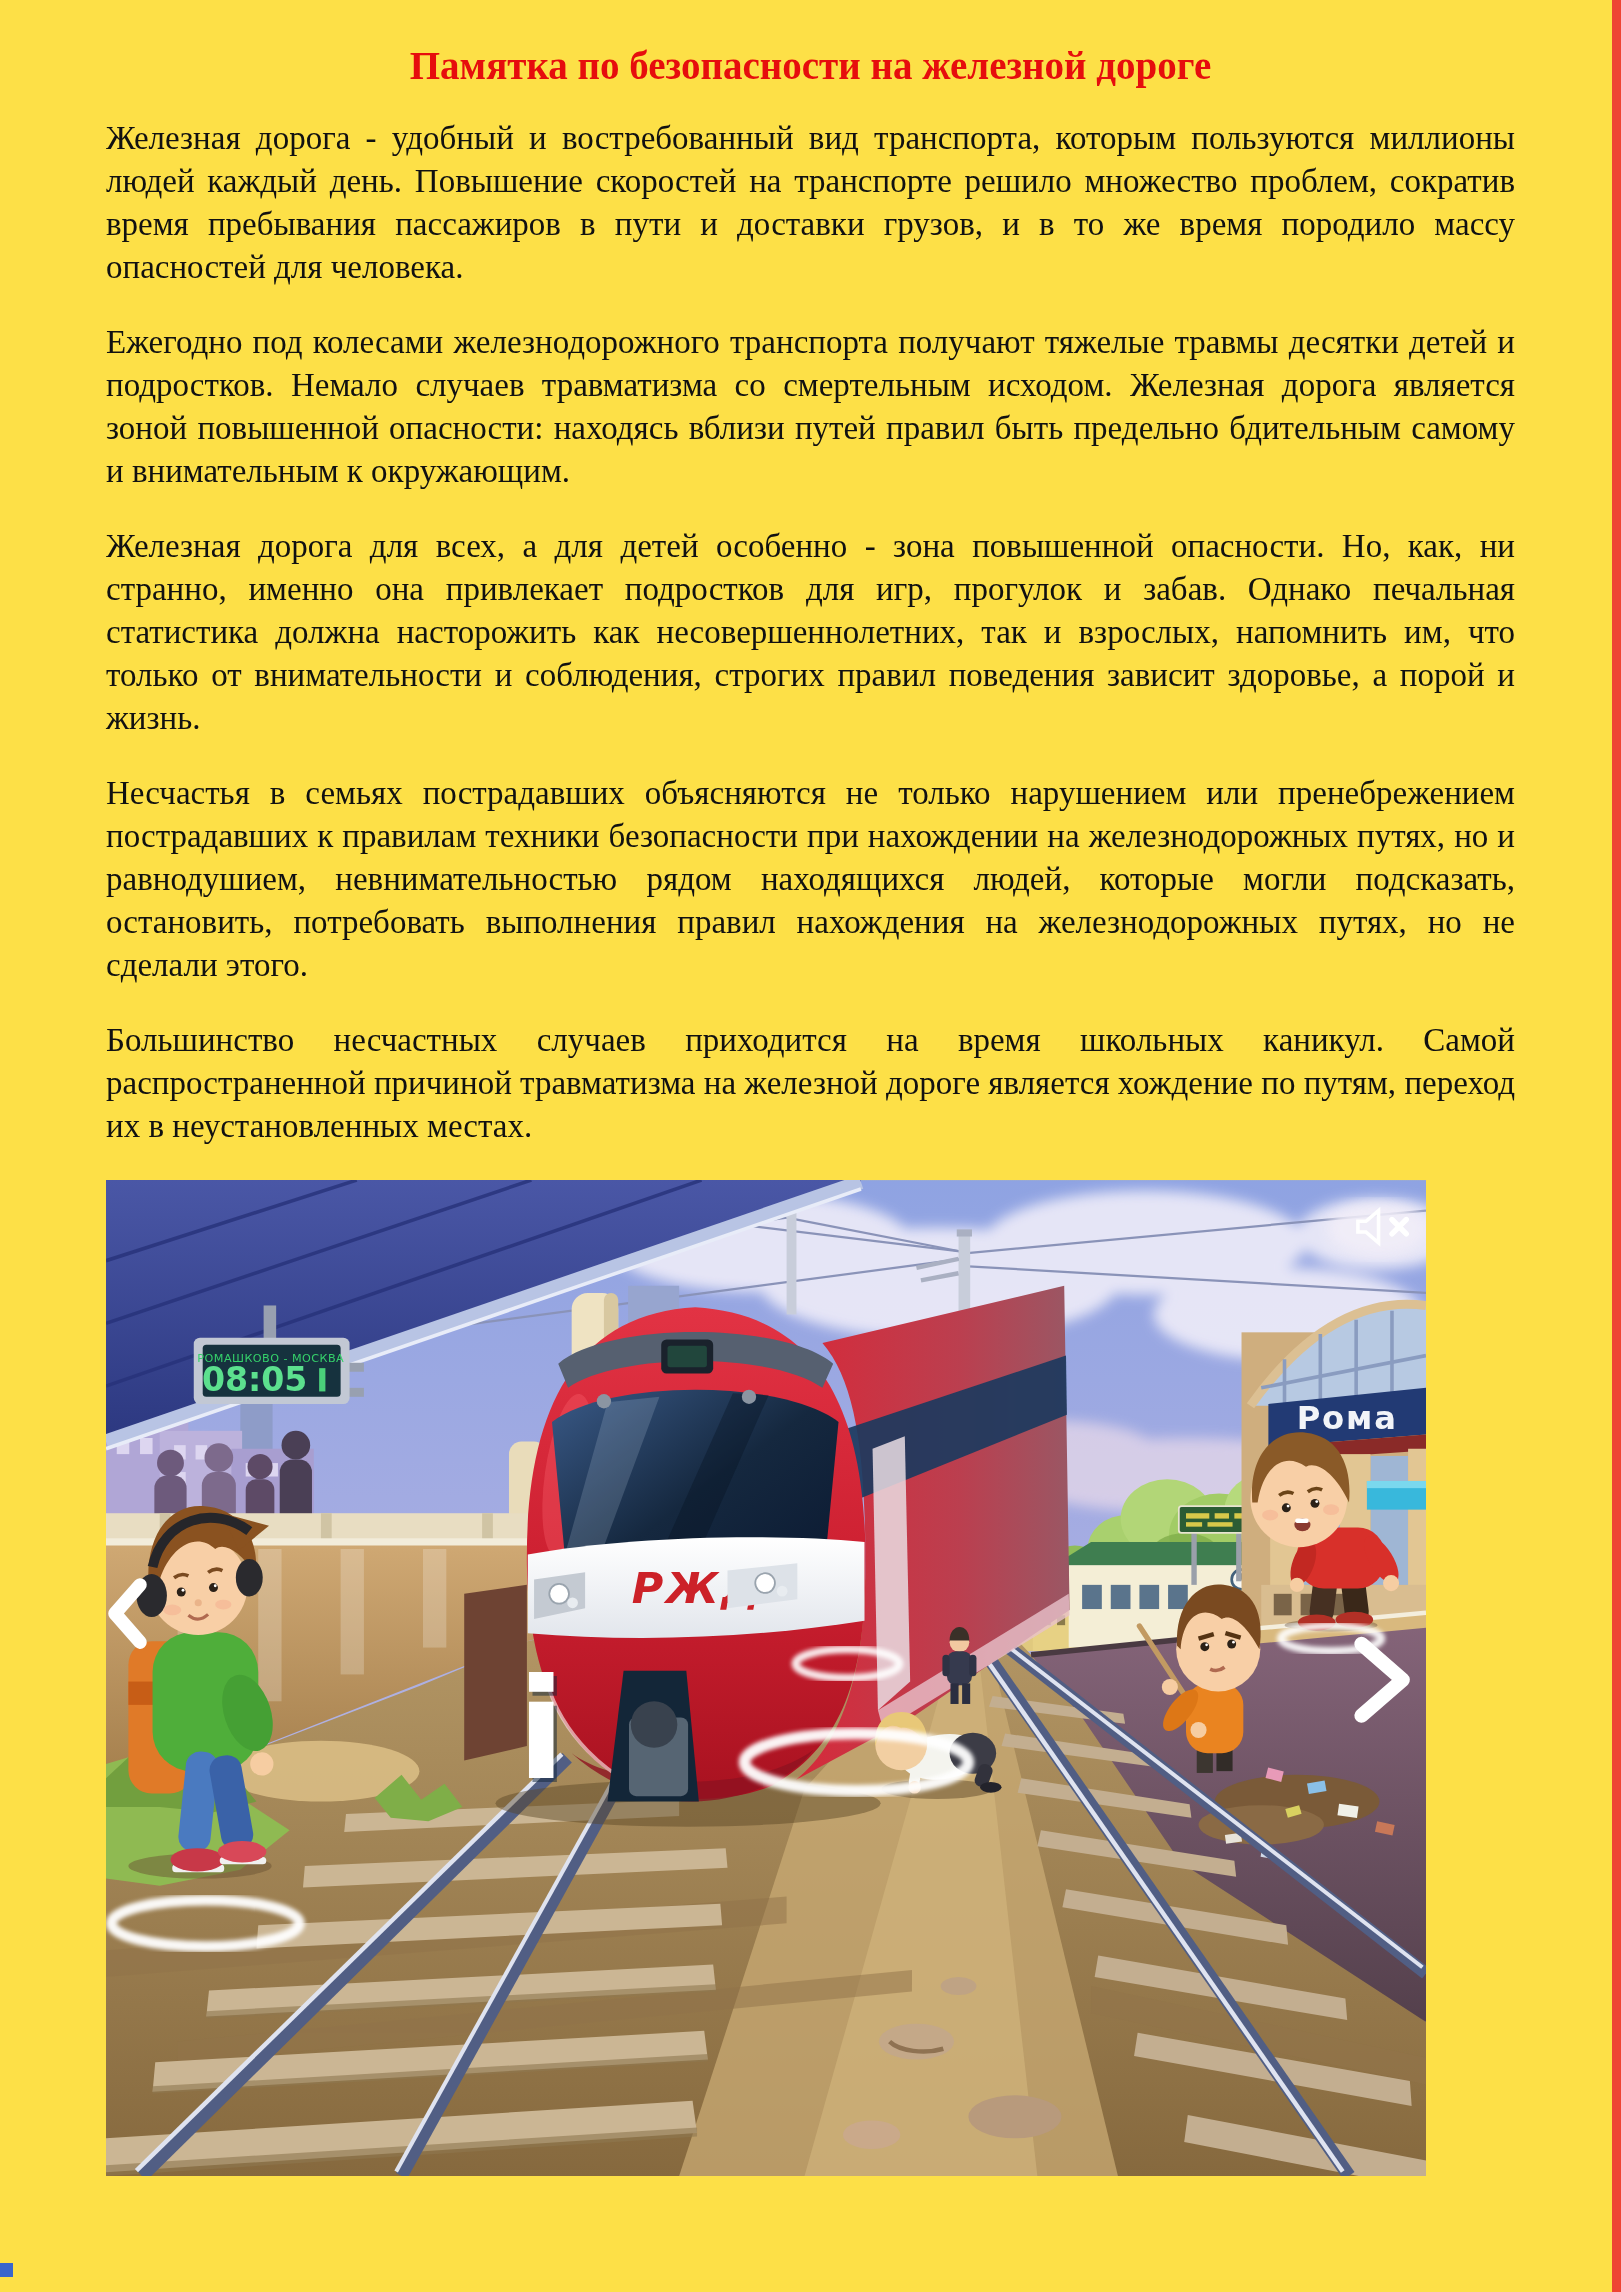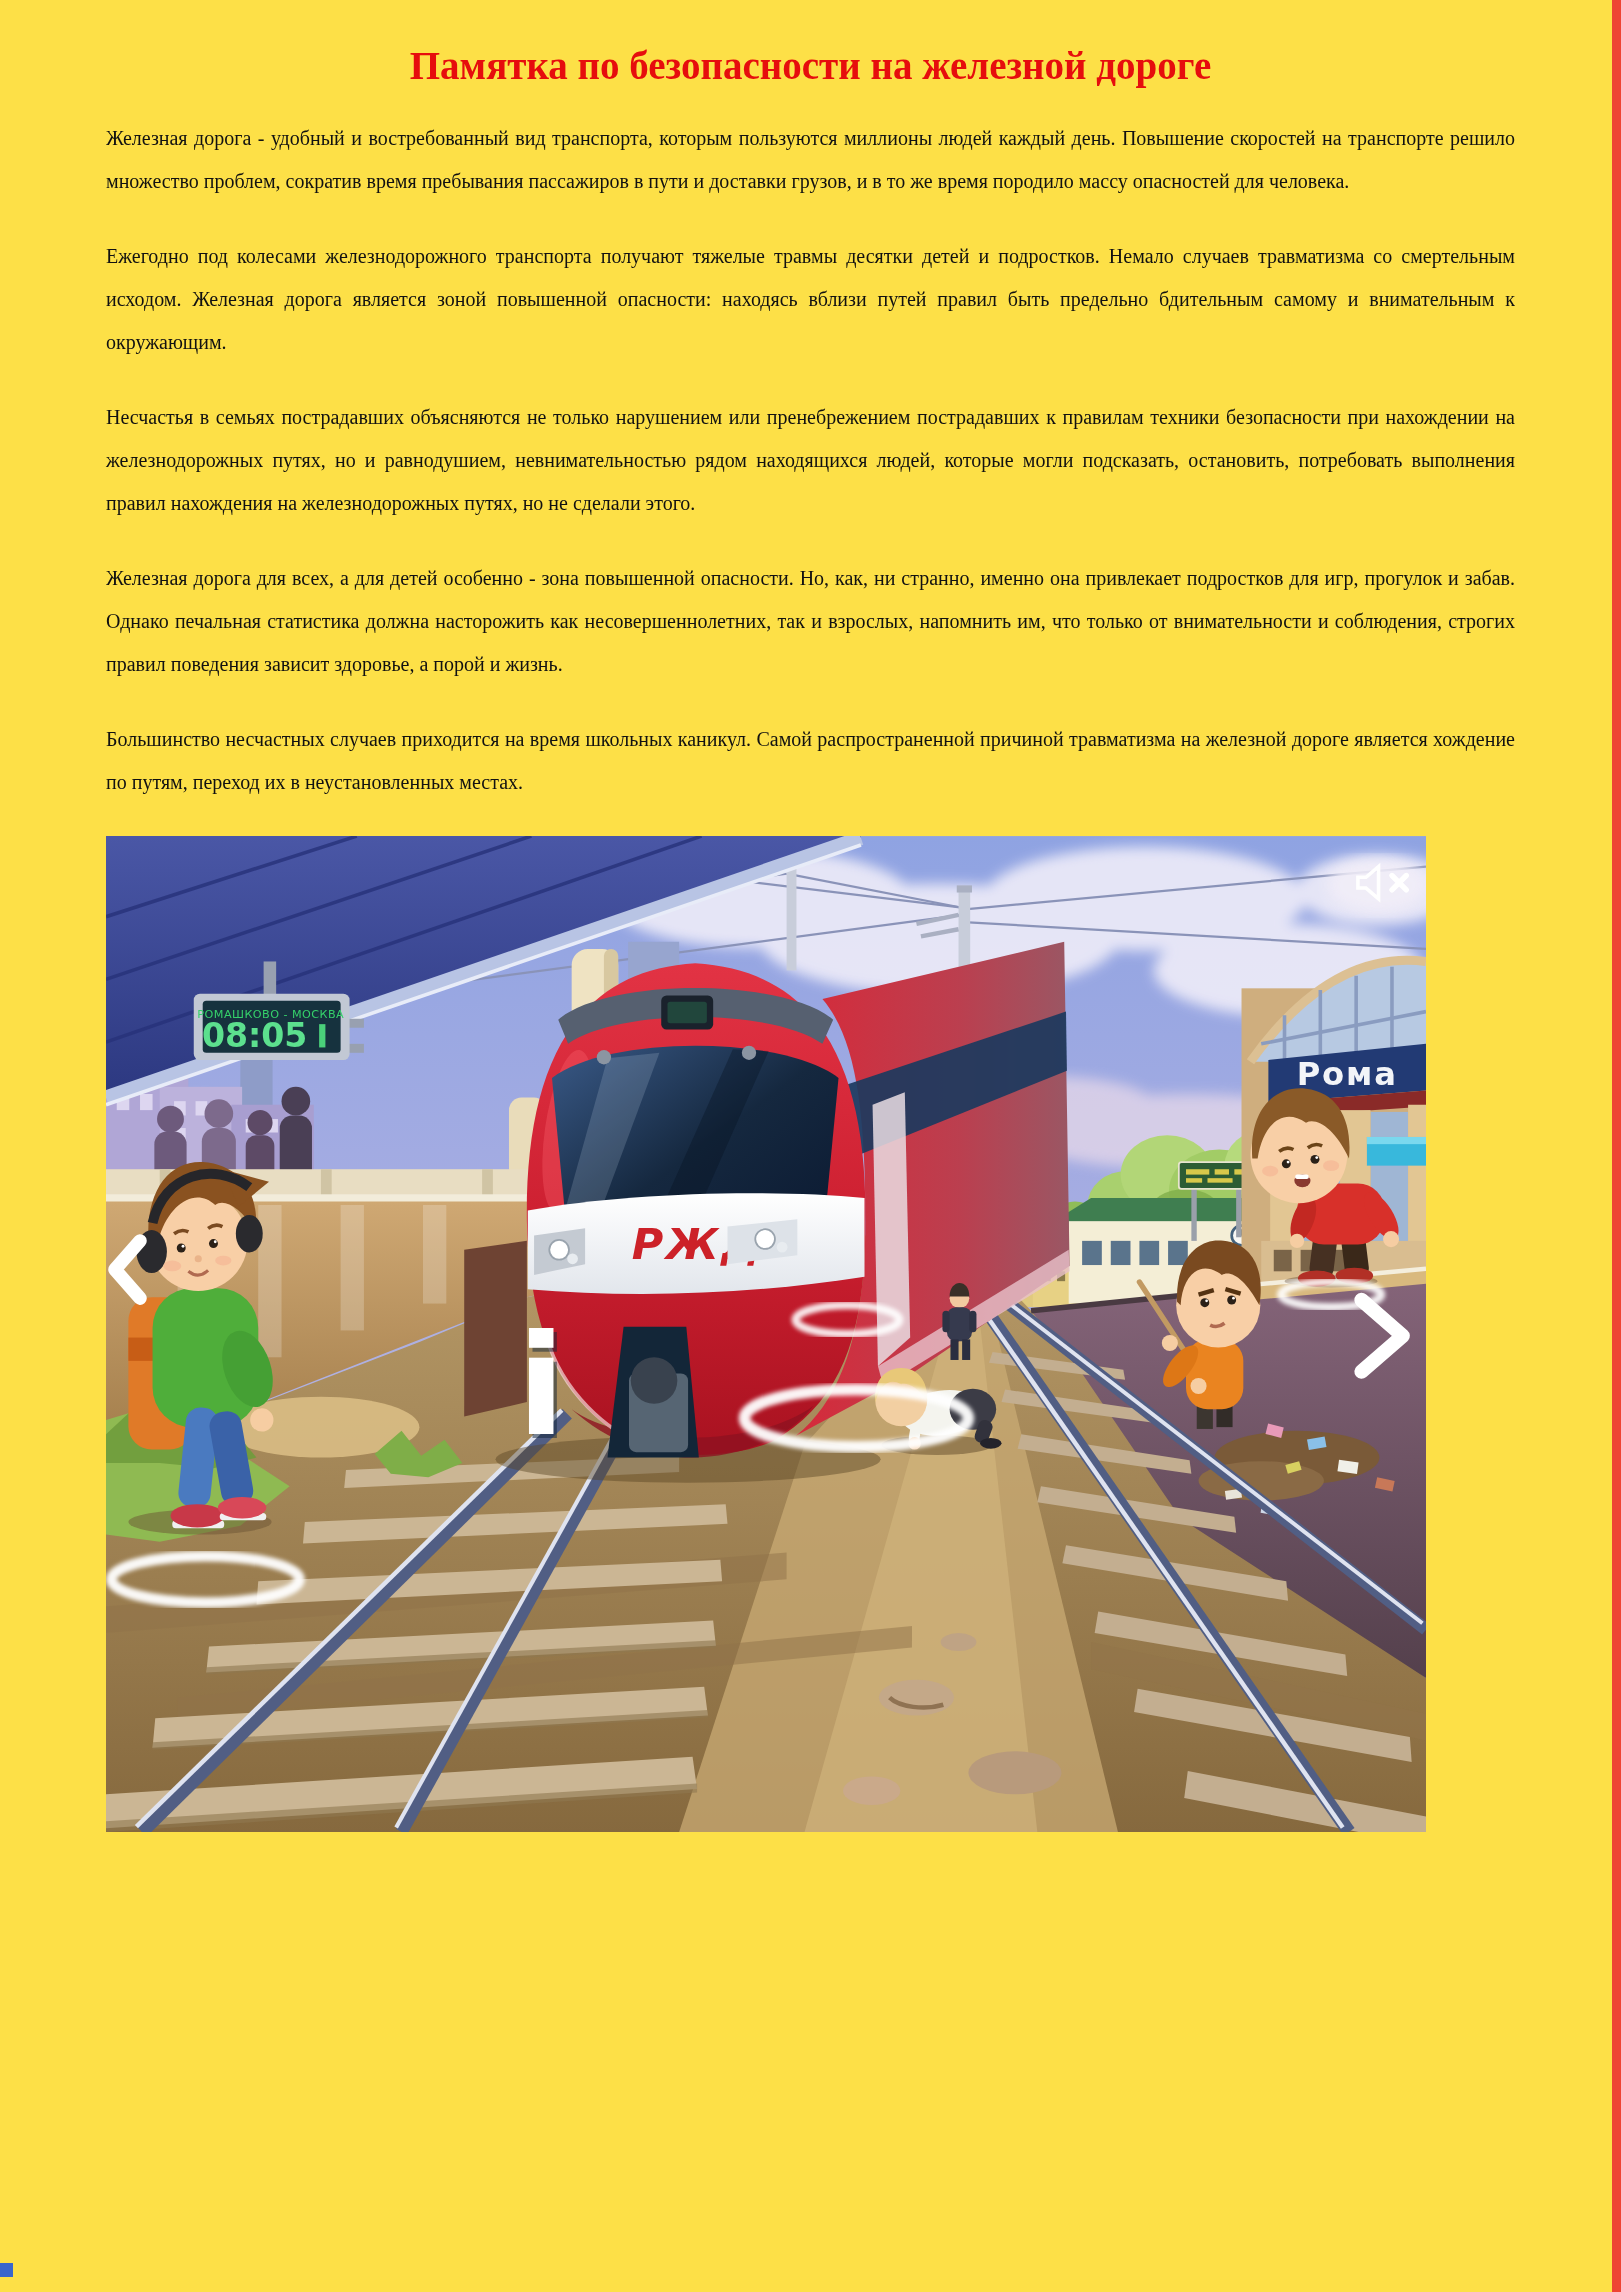--- a/index.html
+++ b/index.html
@@ -25,21 +25,21 @@
     font-weight:bold;
     font-size:39px;
     line-height:56px;
   }
   .doc-title span{display:block;}
   .doc-body{
     margin:0 106px;
   }
   .doc-body p{
     margin:0 0 32px 0;
-    font-size:20px;
+    font-size:33px;
     line-height:43px;
     text-align:justify;
     color:#111;
   }
   .illustration{
     position:relative;
     width:1320px;height:996px;
     margin-top:25px;
   }
   .illustration svg{display:block;width:1320px;height:996px;}
@@ -50,22 +50,22 @@
 
 <div class="page">
 
   <div class="doc-title">
     <span>Памятка по безопасности на железной дороге</span>
   </div>
 
   <div class="doc-body">
     <p>Железная дорога - удобный и востребованный вид транспорта, которым пользуются миллионы людей каждый день. Повышение скоростей на транспорте решило множество проблем, сократив время пребывания пассажиров в пути и доставки грузов, и в то же время породило массу опасностей для человека.</p>
     <p>Ежегодно под колесами железнодорожного транспорта получают тяжелые травмы десятки детей и подростков. Немало случаев травматизма со смертельным исходом. Железная дорога является зоной повышенной опасности: находясь вблизи путей правил быть предельно бдительным самому и внимательным к окружающим.</p>
+    <p>Железная дорога для всех, а для детей особенно - зона повышенной опасности. Но, как, ни странно, именно она привлекает подростков для игр, прогулок и забав. Однако печальная статистика должна насторожить как несовершеннолетних, так и взрослых, напомнить им, что только от внимательности и соблюдения, строгих правил поведения зависит здоровье, а порой и жизнь.</p>
     <p>Несчастья в семьях пострадавших объясняются не только нарушением или пренебрежением пострадавших к правилам техники  безопасности при нахождении на железнодорожных путях, но и равнодушием, невнимательностью рядом находящихся людей, которые могли подсказать, остановить, потребовать выполнения правил нахождения на железнодорожных путях, но не сделали этого.</p>
-    <p>Железная дорога для всех, а для детей особенно - зона повышенной опасности. Но, как, ни странно, именно она привлекает подростков для игр, прогулок и забав. Однако печальная статистика должна насторожить как несовершеннолетних, так и взрослых, напомнить им, что только от внимательности и соблюдения, строгих правил поведения зависит здоровье, а порой и жизнь.</p>
     <p>Большинство несчастных случаев приходится на время школьных каникул. Самой распространенной причиной травматизма на железной дороге является хождение по путям, переход их в неустановленных местах.</p>
 
     <div class="illustration">
       <svg viewBox="0 0 1474 1112" xmlns="http://www.w3.org/2000/svg">
         <defs>
           <linearGradient id="gSky" x1="0" y1="0" x2="0" y2="1">
             <stop offset="0" stop-color="#8fa3e2"></stop>
               <stop offset="0.6" stop-color="#b3b2e2"></stop>
               <stop offset="1" stop-color="#cfc8ea"></stop>
           </linearGradient>

